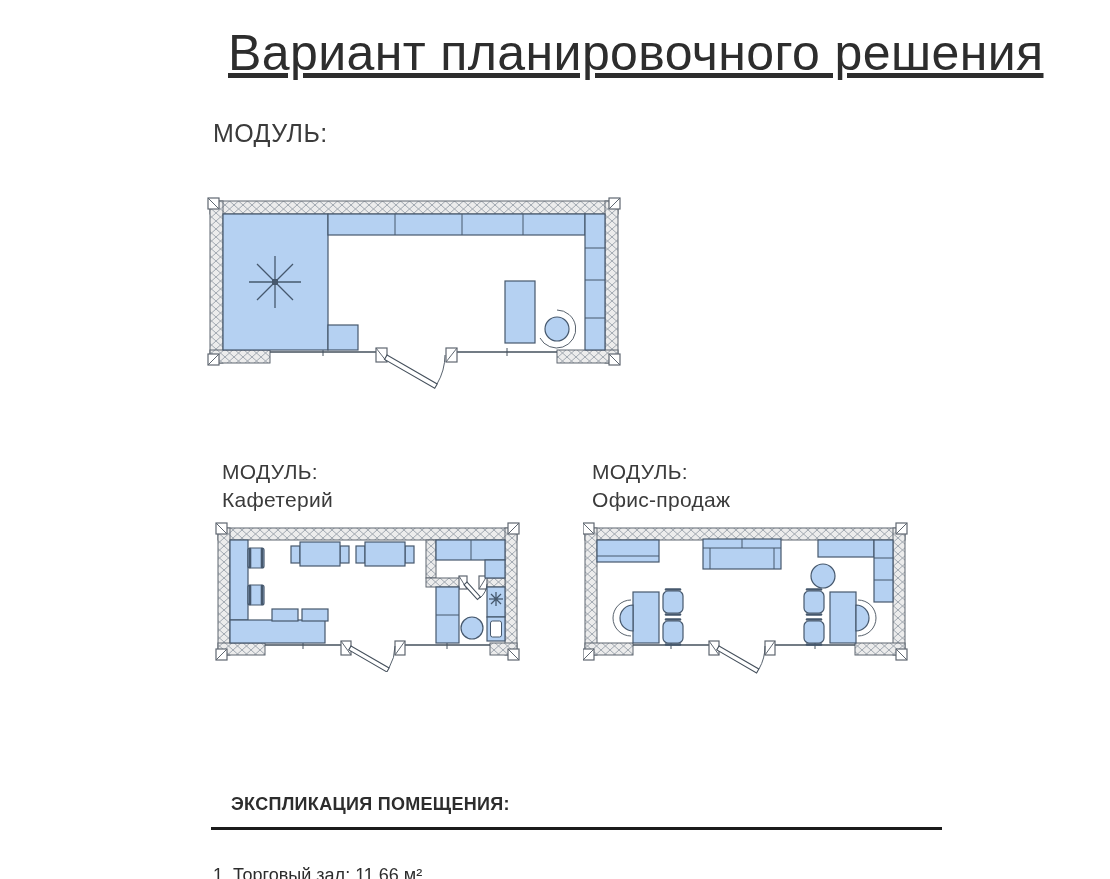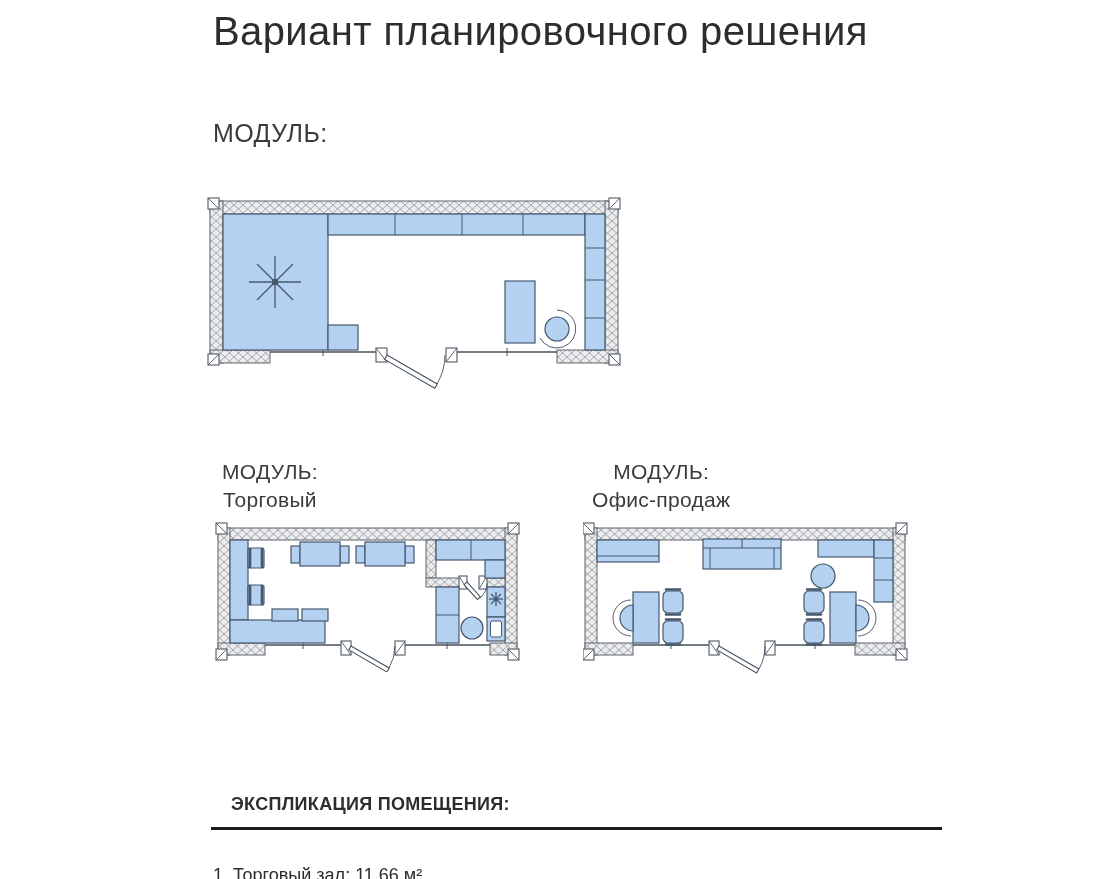--- a/index.html
+++ b/index.html
@@ -1,24 +1,24 @@
 <!DOCTYPE html>
 <html style="--plan-fill: #b5d1f2; --plan-stroke: #46586d; --wall-fill: #ececec; --wall-stroke: #5f6771; --hatch-line: #99a0a9; --line: #45505c; --text: #2d2d2d; --rule: #1b1b1b;"><head>
 <meta charset="utf-8">
 <style>
   html,body{margin:0;padding:0;background:#ffffff;}
   .page{
     position:relative;width:1110px;height:879px;background:#fff;
     font-family:"Liberation Sans",sans-serif;color:var(--text,#2d2d2d);overflow:hidden;
   }
   .title{
-    position:absolute;left:210px;top:6px;margin:3px;
-    font-size:40px;font-weight:500;letter-spacing:.4px;color:var(--text,#2c2c2c);
+    position:absolute;left:210px;top:6px;margin:18px;
+    font-size:50px;font-weight:500;letter-spacing:.4px;color:var(--text,#2c2c2c);text-decoration:underline;
   }
-  .module-label{position:absolute;font-weight:500;color:#3b3b3b;text-align:center;}
+  .module-label{position:absolute;font-weight:500;color:#3b3b3b;}
   .module-label.lg{font-size:25px;line-height:35px;letter-spacing:.4px;}
   .module-label.sm{font-size:21px;line-height:28px;letter-spacing:.3px;}
   .plan{position:absolute;}
   
   .hatch-bg{fill:var(--wall-fill,#ececec);}
   .hatch-x{stroke:var(--hatch-line,#99a0a9);stroke-width:.9;fill:none;}
   .wall{stroke:var(--wall-stroke,#5f6771);stroke-width:1;}
   .post rect{fill:#ffffff;stroke:var(--wall-stroke,#5f6771);stroke-width:1.2;}
   .post line{stroke:var(--wall-stroke,#5f6771);stroke-width:1;}
   .furn{fill:var(--plan-fill,#b5d1f2);stroke:var(--plan-stroke,#46586d);stroke-width:1.2;}
@@ -122,21 +122,21 @@
           <rect x="239" y="151" width="11" height="14"></rect>
           <line x1="239" y1="165" x2="250" y2="151"></line>
         </g>
       <rect class="door-leaf" x="180" y="158" width="58" height="5" transform="rotate(30 180 158)"></rect>
       <path class="arc" d="M238,158 A58,58 0 0 1 230,187"></path>
     </g>
   </svg>
 
   <div class="module-label sm" style="left:222px;top:458px">
     <div>МОДУЛЬ:</div>
-    <div>Торговый</div>
+    <div>Кафетерий</div>
   </div>
 
   <div class="module-label sm" style="left:592px;top:458px">
     <div>МОДУЛЬ:</div>
     <div>Офис-продаж</div>
   </div>
 
   <svg class="plan" style="left:215px;top:522px" width="310" height="150" viewBox="0 0 310 150">
     <g>
       <rect class="wall" fill="url(#hatch)" x="3" y="6" width="299" height="12"></rect>

